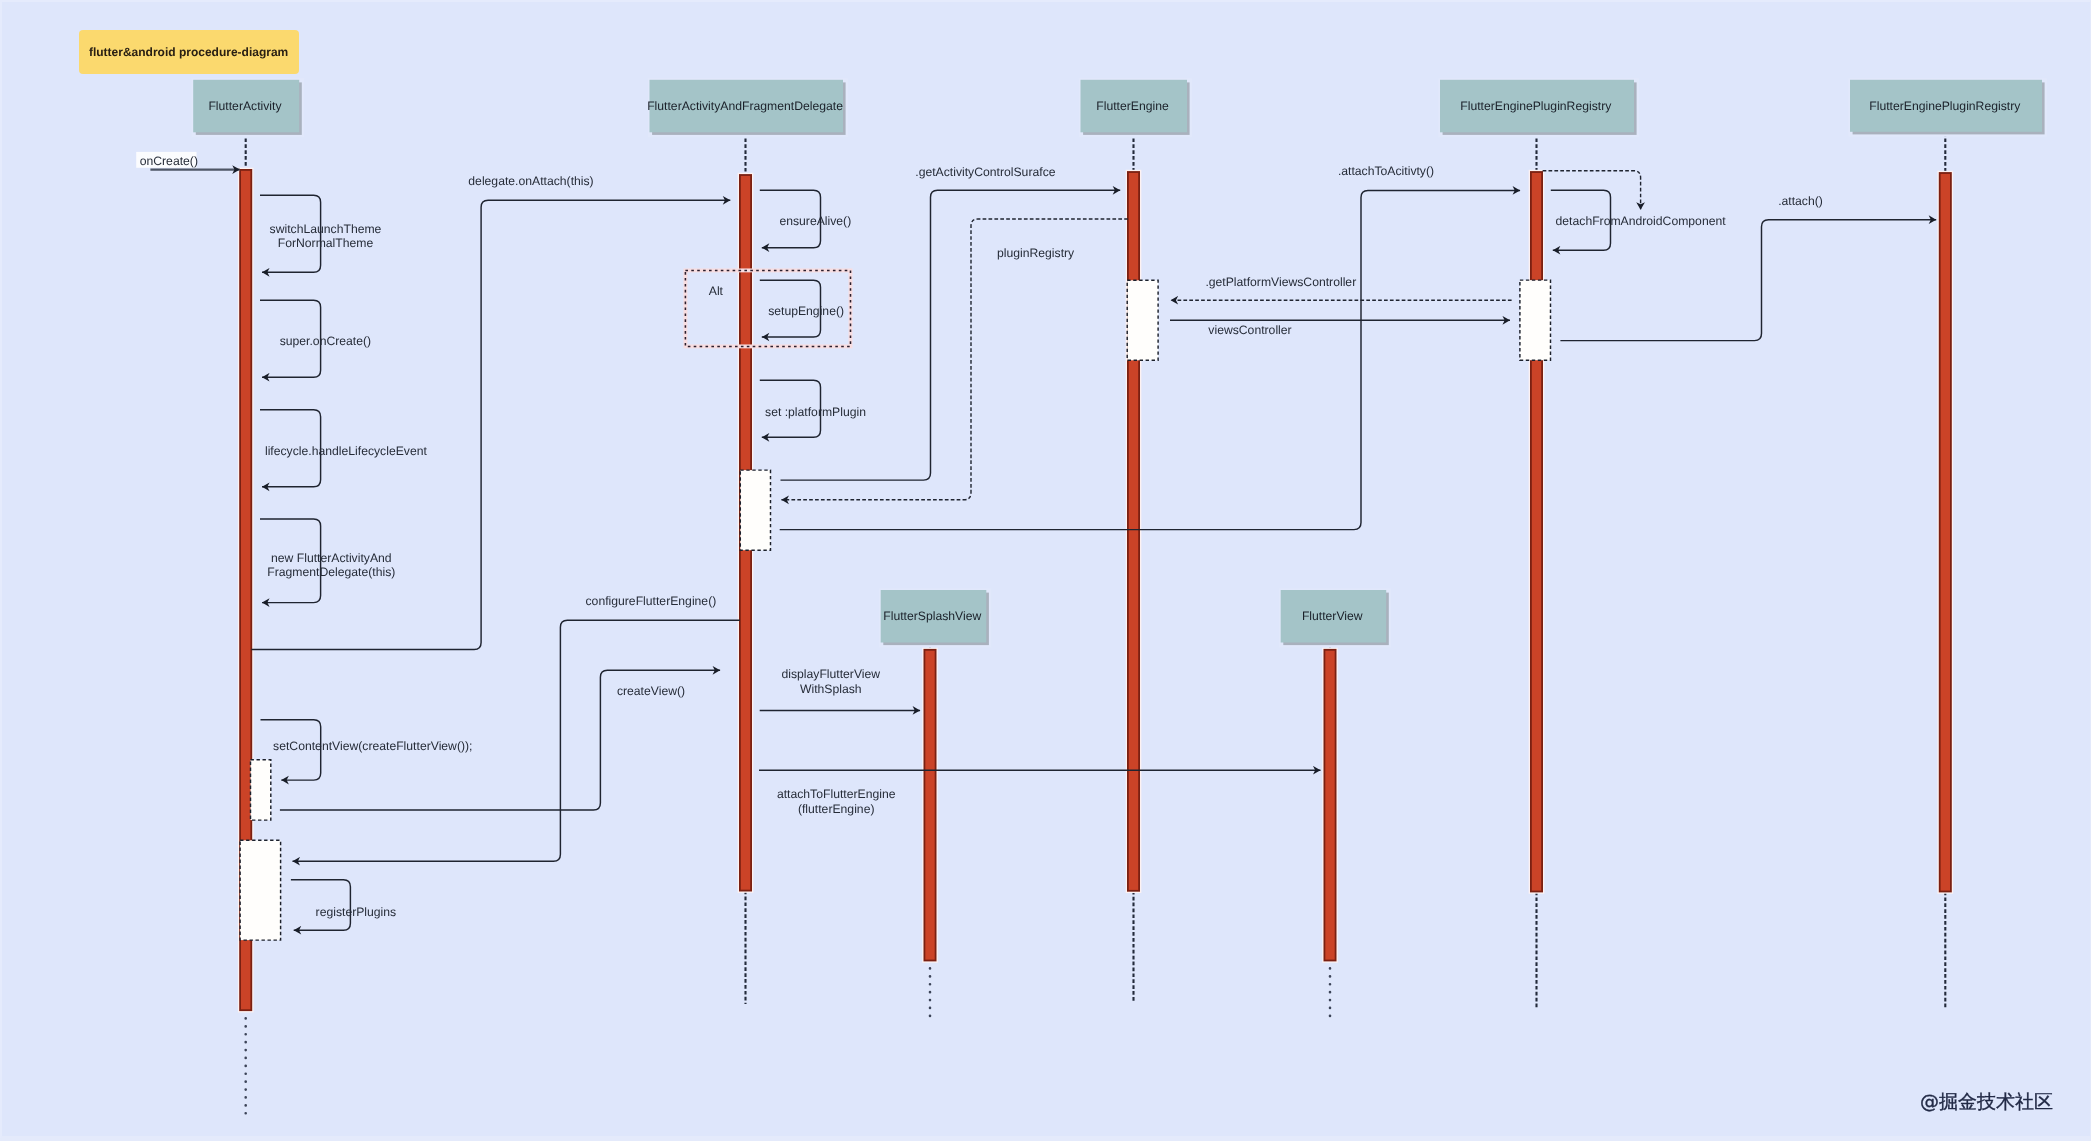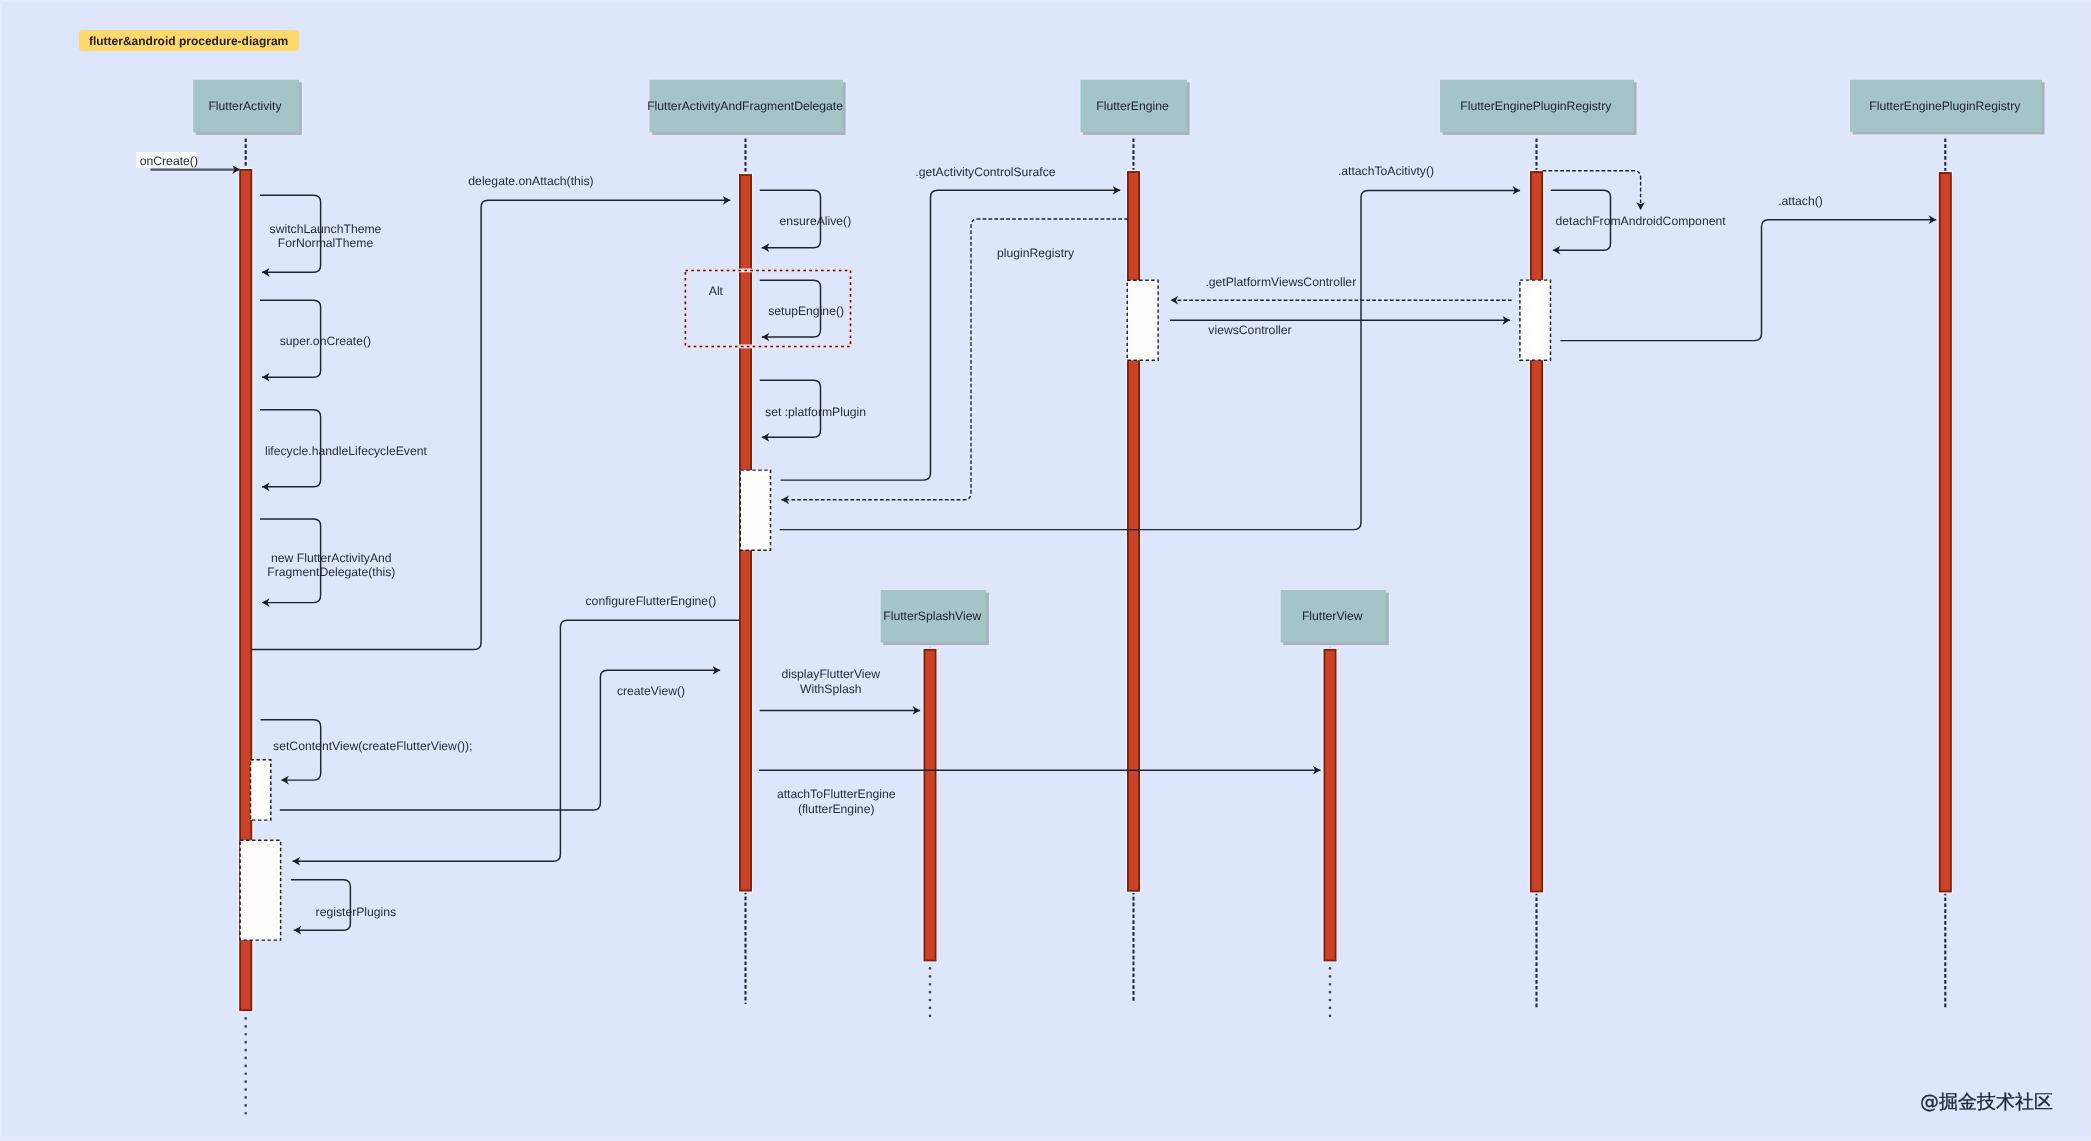--- a/index.html
+++ b/index.html
@@ -4,21 +4,21 @@
 <style>
 html,body{margin:0;padding:0;background:#dee6fb;-webkit-font-smoothing:antialiased;}
 *{-webkit-font-smoothing:antialiased;text-rendering:geometricPrecision;}
 body{width:2091px;height:1141px;overflow:hidden;font-family:"Liberation Sans",sans-serif;}
 #canvas{position:relative;width:2091px;height:1141px;background:#dee6fb;overflow:hidden;}
 #page-frame{position:absolute;left:0;top:0;width:2091px;height:1141px;pointer-events:none;
  border-top:2px solid #e5ebfc;border-left:2px solid #e5ebfc;border-right:1px solid #e3e9fb;border-bottom:5px solid #e4eafb;box-sizing:border-box;}
 svg#diagram{position:absolute;left:0;top:0;width:2091px;height:1141px;}
 .plabel{font-family:"Liberation Sans",sans-serif;font-size:12.2px;fill:#1a2029;}
 .mlabel{font-family:"Liberation Sans",sans-serif;font-size:12.2px;fill:#262c38;}
-#title-box{position:absolute;left:78.6px;top:30.2px;width:220px;height:21px;background:#fbd96e;border-radius:4px;
+#title-box{position:absolute;left:78.6px;top:30.2px;width:220px;height:44px;background:#fbd96e;border-radius:4px;
  display:flex;align-items:center;justify-content:center;box-sizing:border-box;}
 #title-text{font-family:"Liberation Sans",sans-serif;font-size:12px;font-weight:bold;color:#2a2013;white-space:nowrap;}
 #watermark{position:absolute;left:1920px;top:1093px;font-family:"DejaVu Sans",sans-serif;
  font-size:19px;line-height:1;color:#222a46;-webkit-text-stroke:0.35px #222a46;white-space:nowrap;}
 </style>
 </head>
 <body>
 
 <div id="canvas">
 <svg id="diagram" viewBox="0 0 2091 1141">

